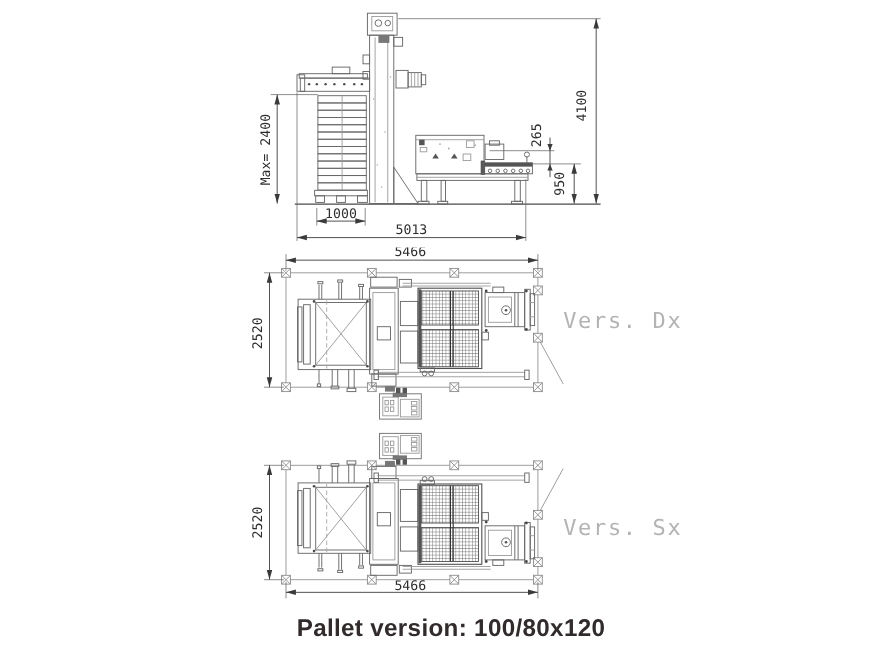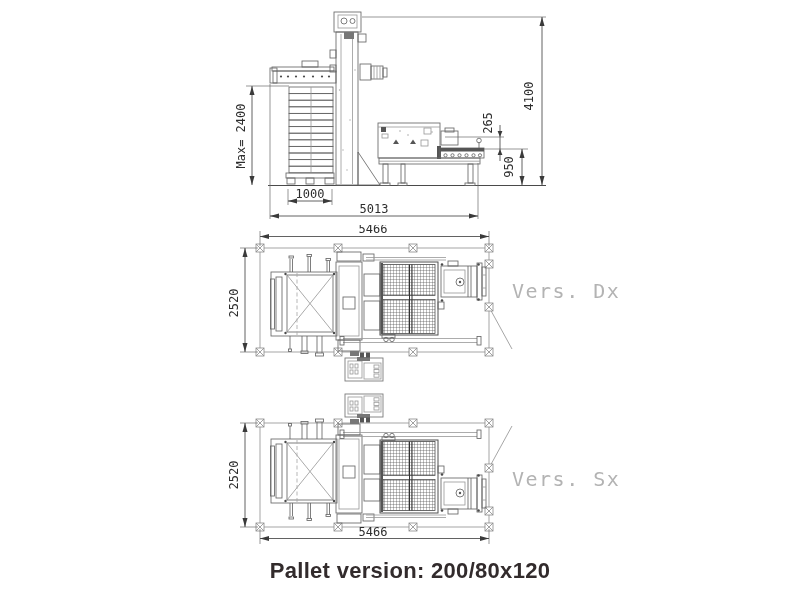--- a/index.html
+++ b/index.html
@@ -293,14 +293,14 @@
 
     <text class="dim-t" x="373" y="233" text-anchor="middle">5466</text>
     <text class="dim-t" x="238" y="303" text-anchor="middle" transform="rotate(-90 238 303)">2520</text>
     <text class="dim-t" x="373" y="536" text-anchor="middle">5466</text>
     <text class="dim-t" x="238" y="475" text-anchor="middle" transform="rotate(-90 238 475)">2520</text>
 
     <text class="vers" x="512" y="298">Vers. Dx</text>
     <text class="vers" x="512" y="486">Vers. Sx</text>
   </svg>
 
-  <div class="abs caption" style="left:240px;top:558px;width:340px">Pallet version: 200/80x120</div>
+  <div class="abs caption" style="left:240px;top:558px;width:340px">Pallet version: 100/80x120</div>
 </div>
 
 </body></html>

